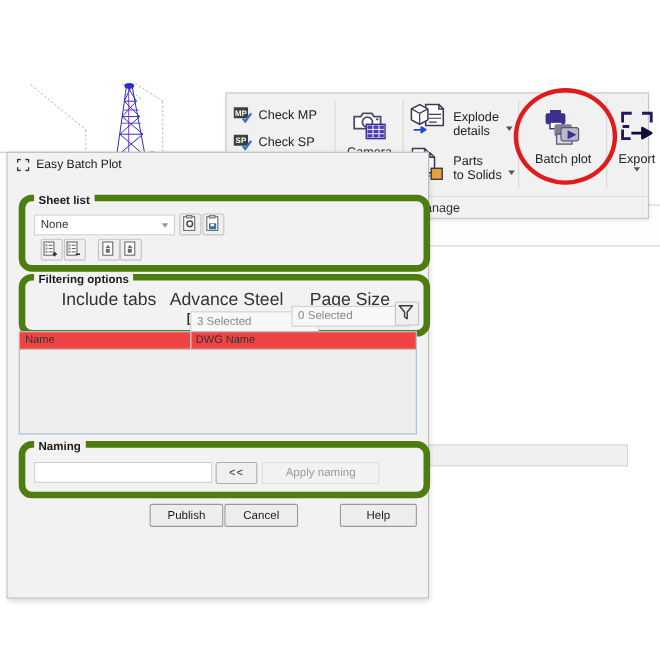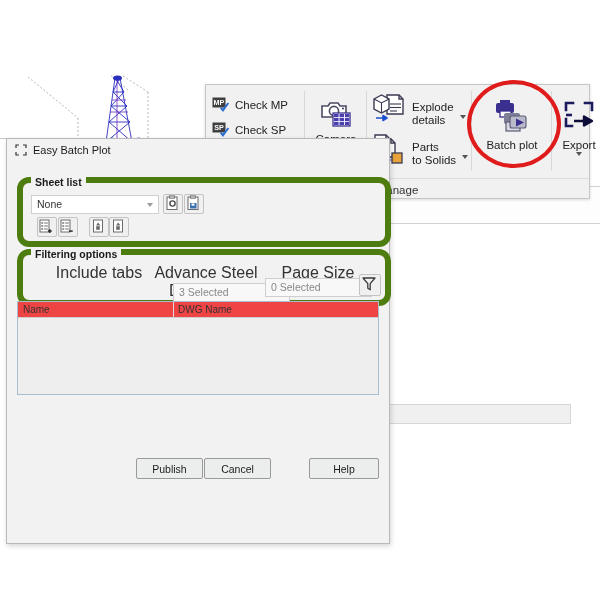--- a/index.html
+++ b/index.html
@@ -464,19 +464,25 @@
     </div>
 
     <div id="listview">
       <div id="lv-head">
         <span class="lv-col" id="lv-col-name">Name</span>
         <span id="lv-coldiv"></span>
         <span class="lv-col" id="lv-col-dwg">DWG Name</span>
       </div>
     </div>
 
+    <div class="group" id="grp-naming">
+      <span class="glegend">Naming</span>
+      <div id="naming-input"></div>
+      <div id="naming-back">&lt;&lt;</div>
+      <div id="naming-apply">Apply naming</div>
+    </div>
 
     <div class="dlgbtn" id="btn-publish">Publish</div>
     <div class="dlgbtn" id="btn-cancel">Cancel</div>
     <div class="dlgbtn" id="btn-help">Help</div>
 
   </div>
 </div>
 
 </body></html>

